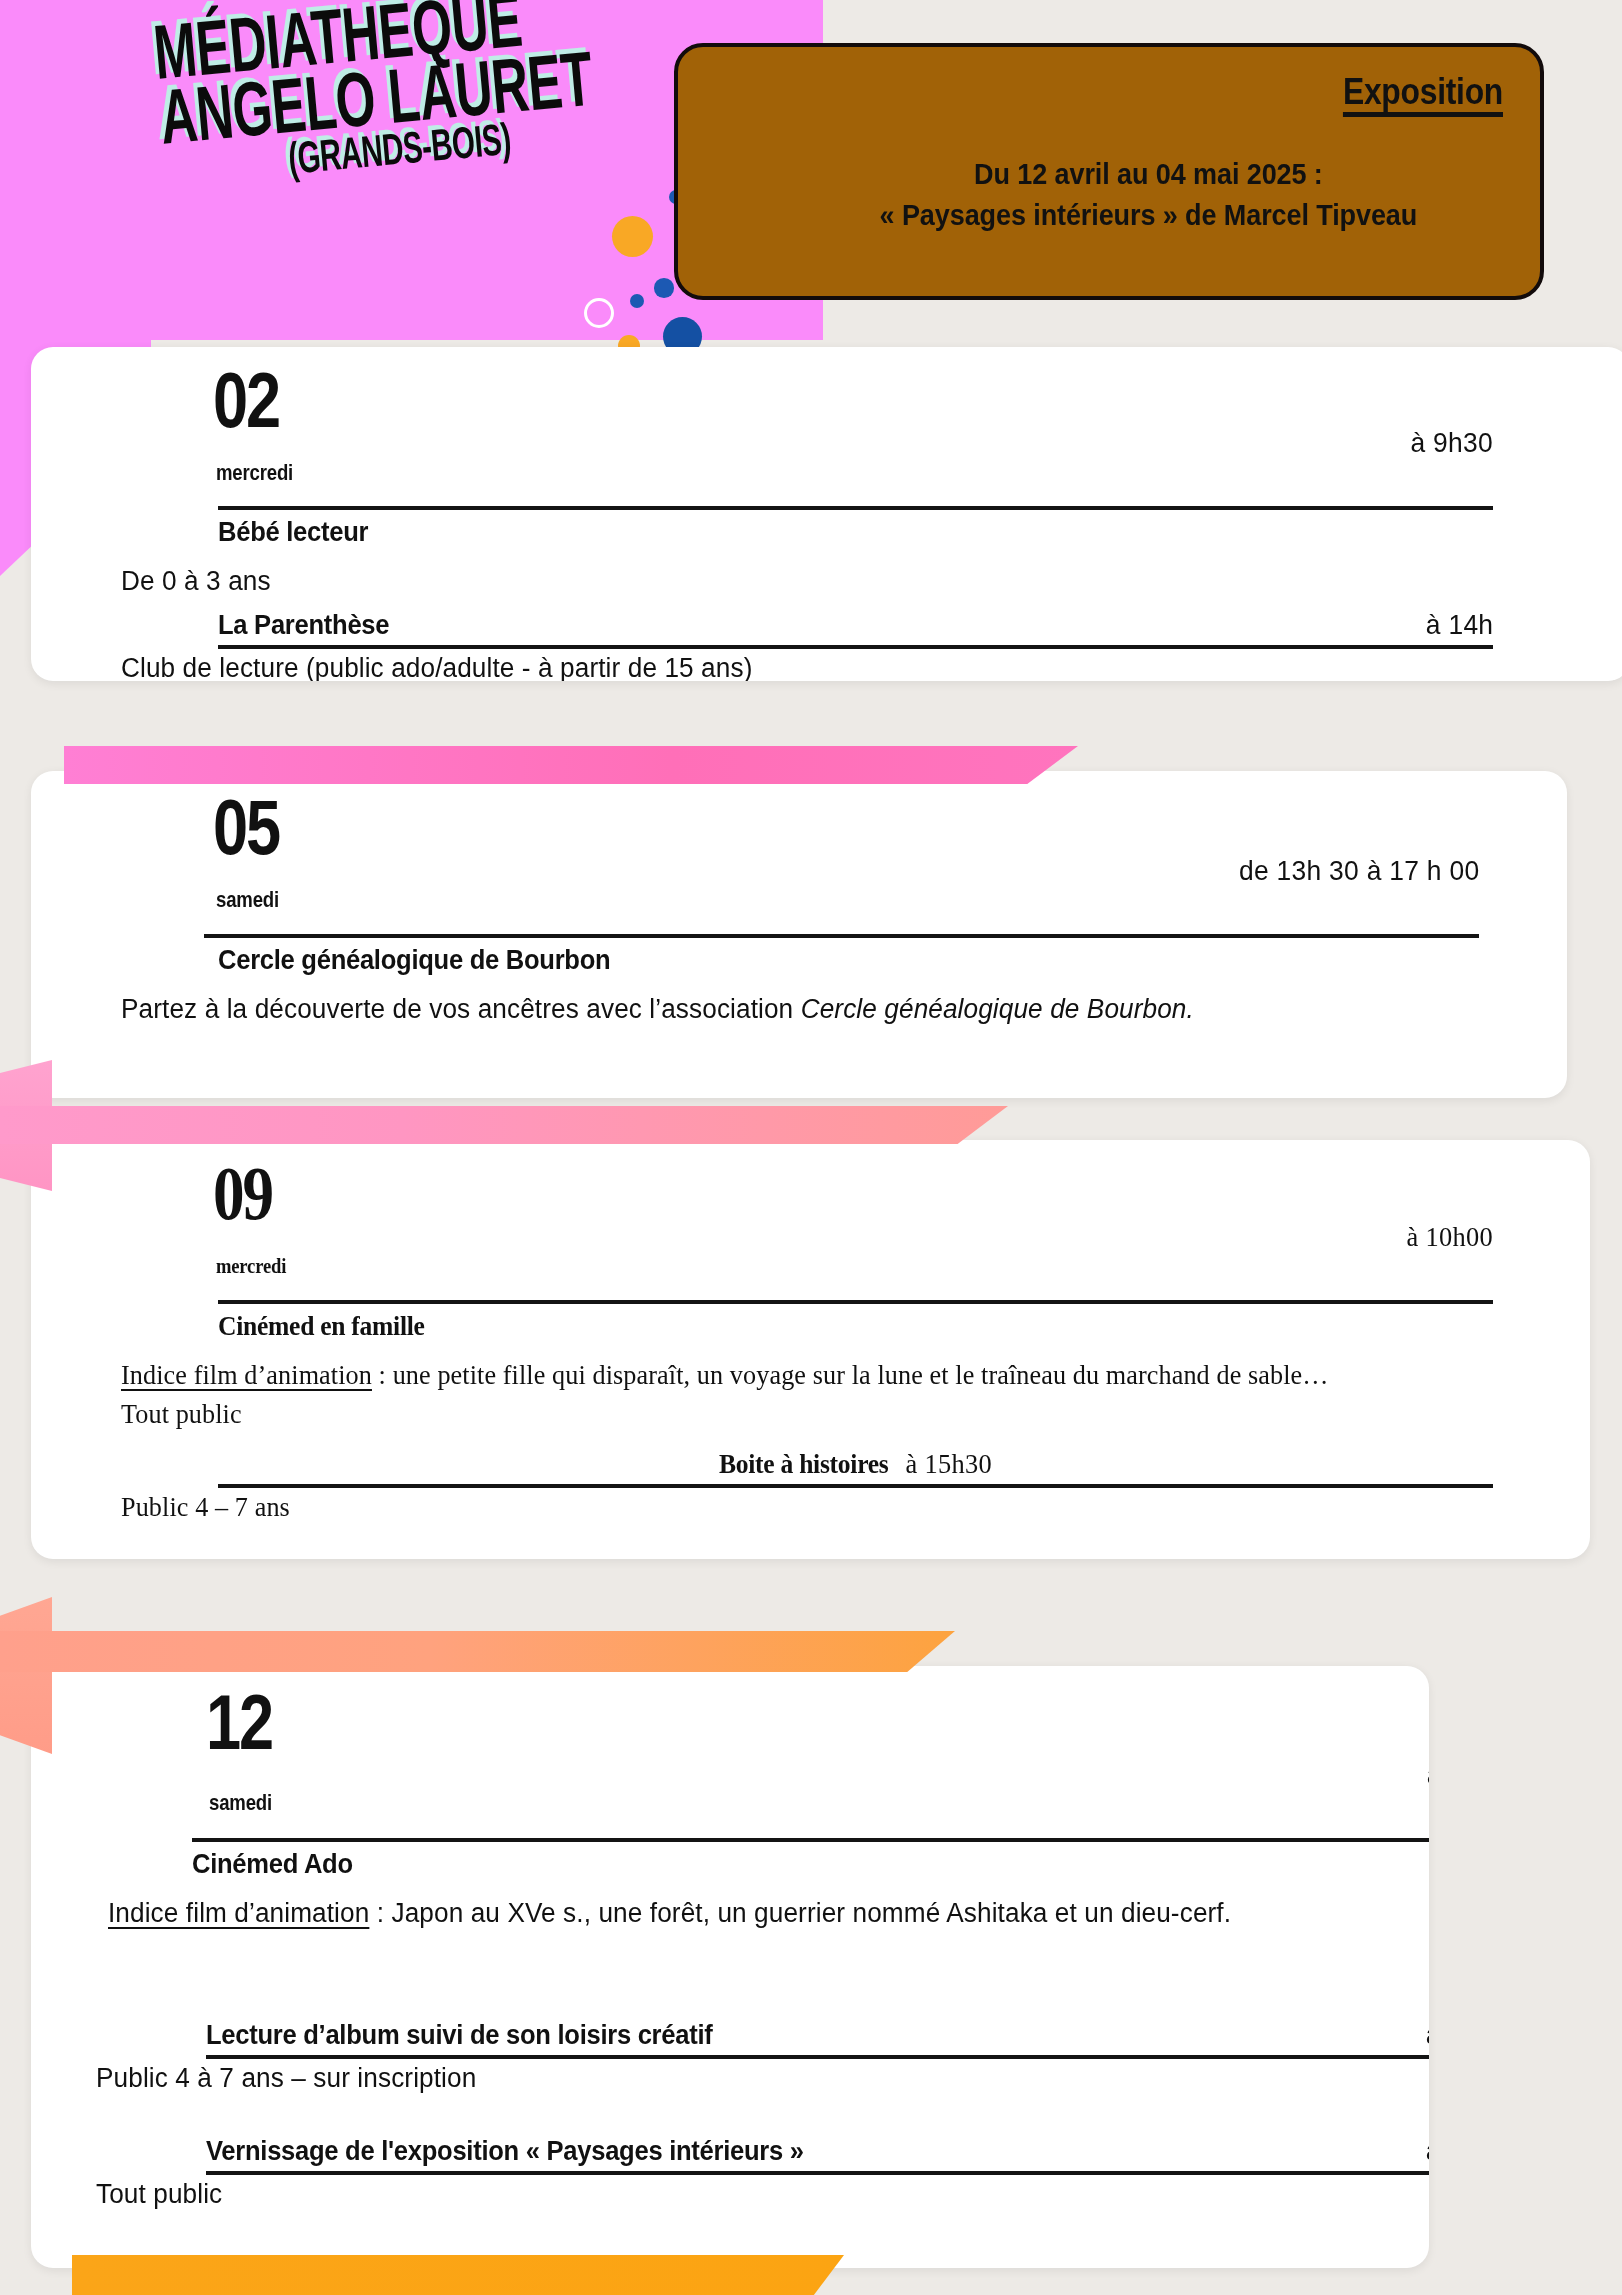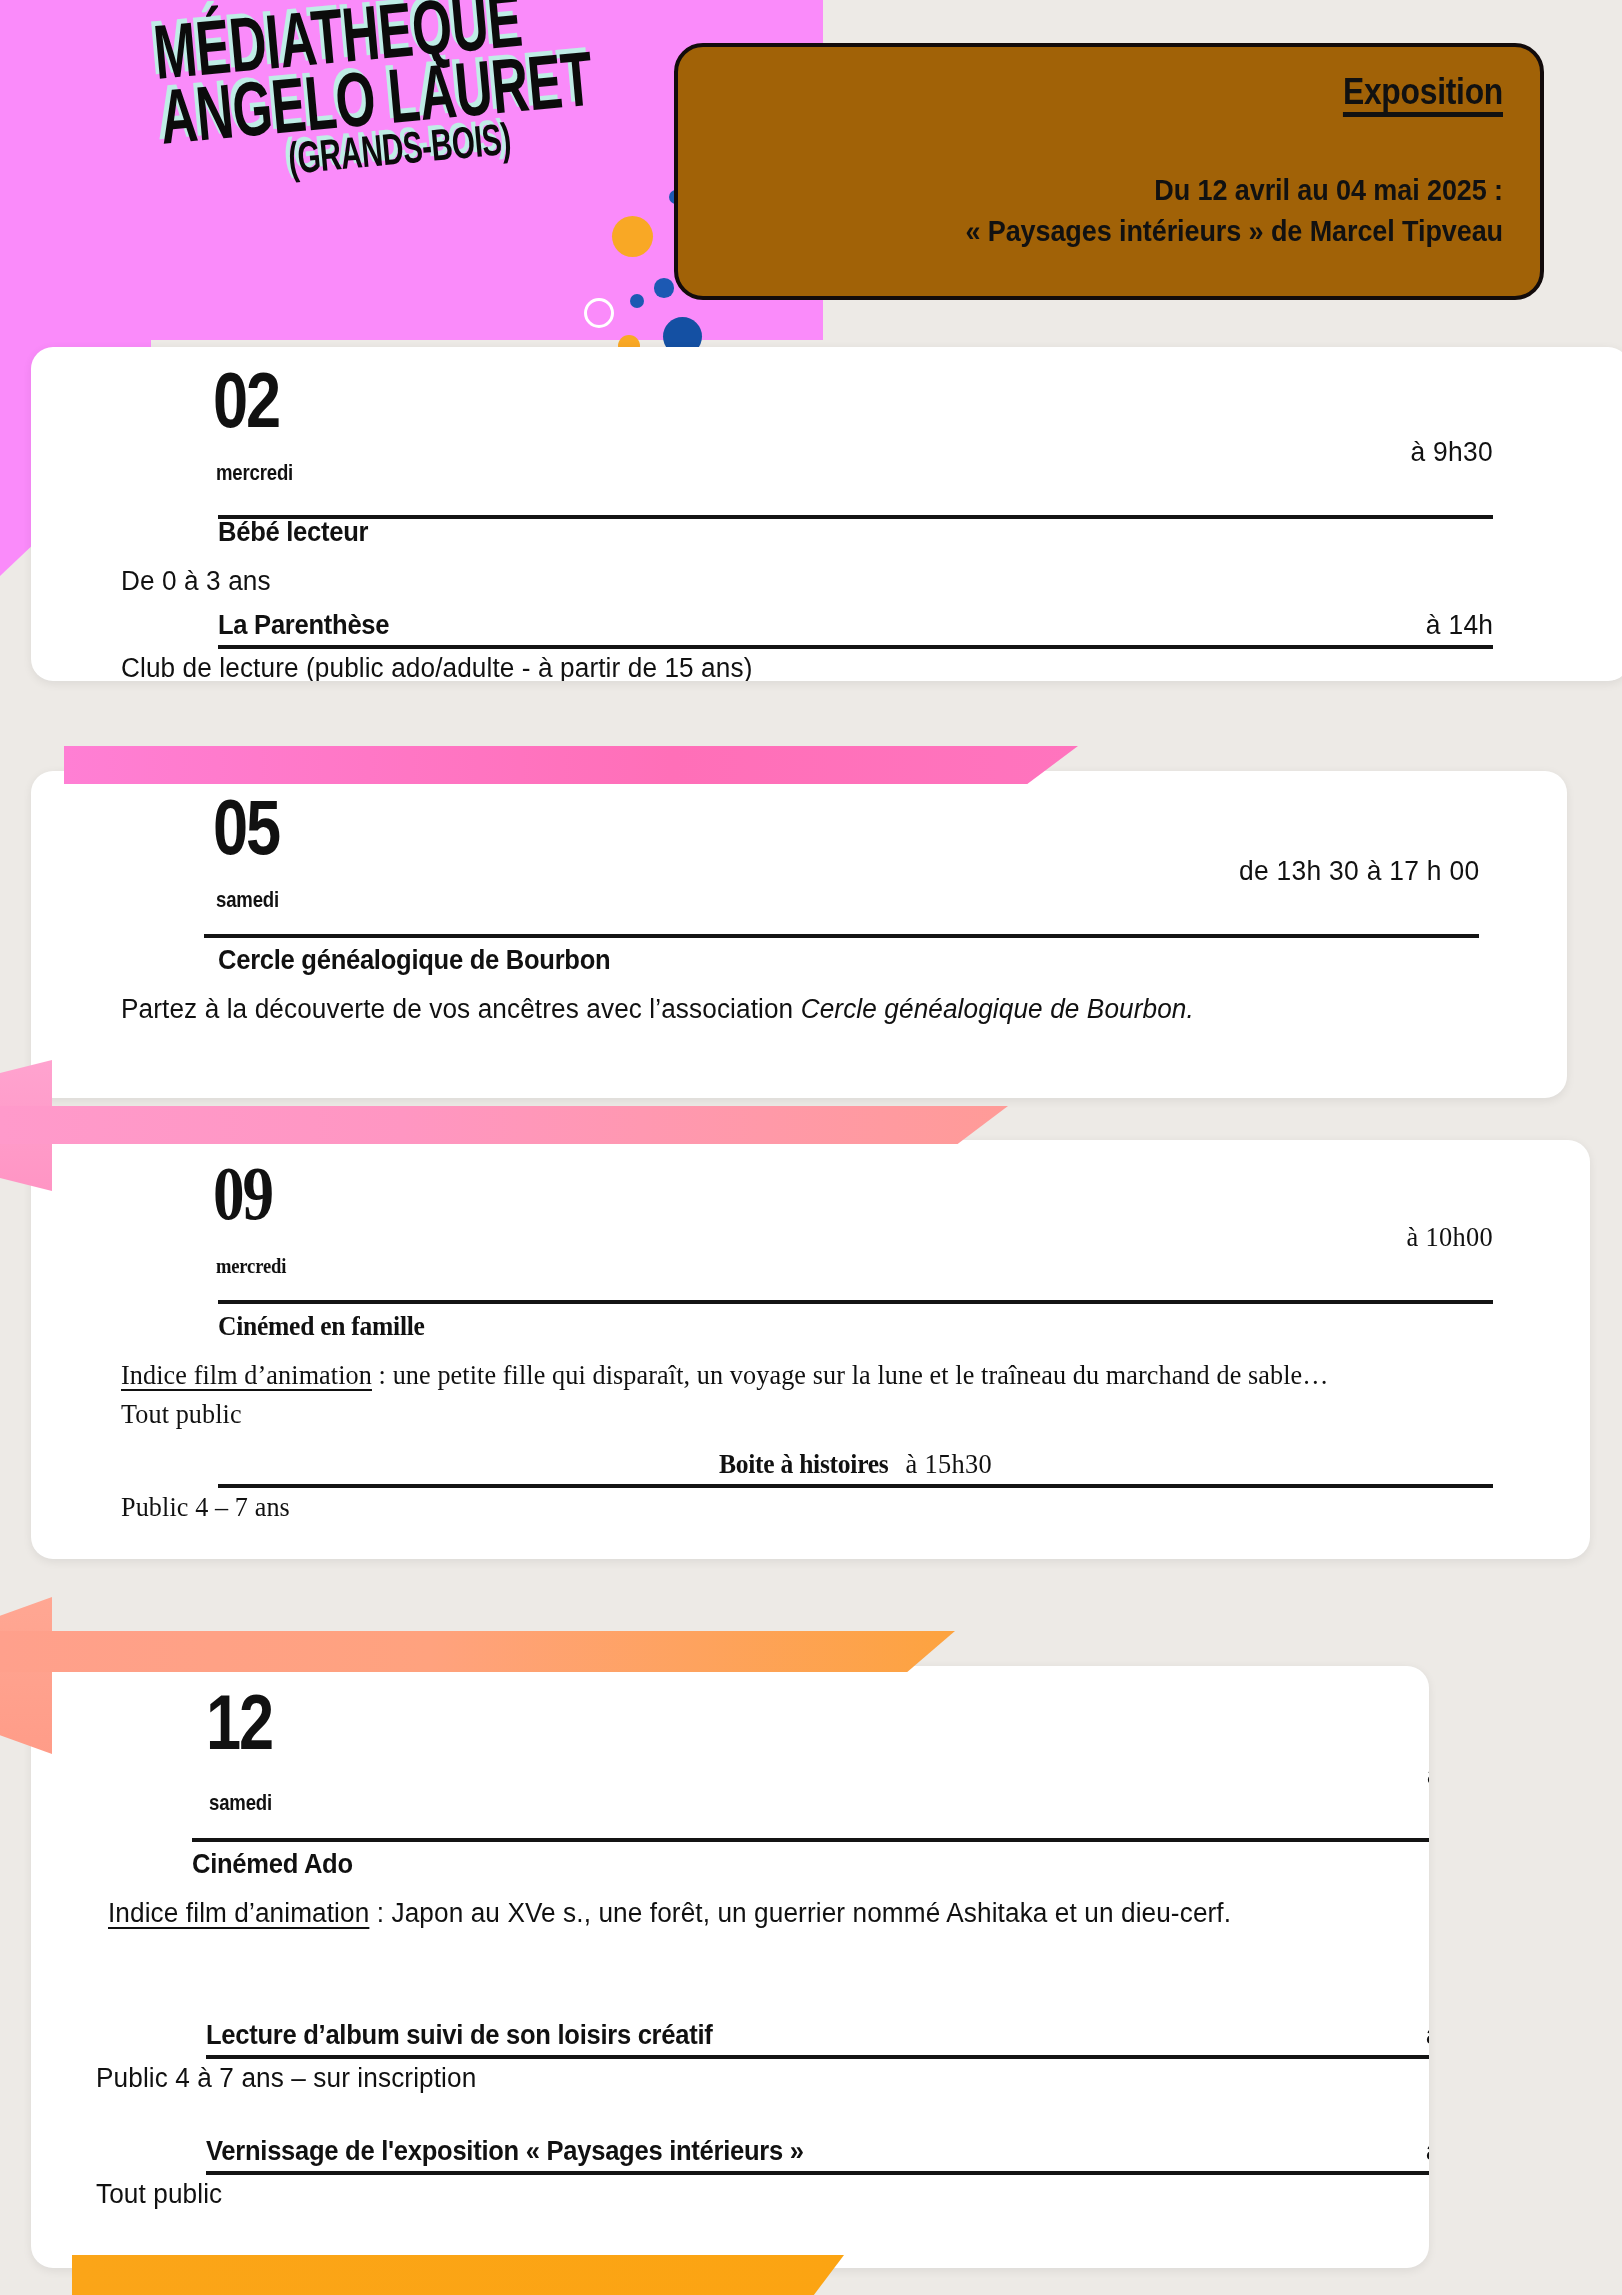--- a/index.html
+++ b/index.html
@@ -67,21 +67,21 @@
     text-align:right;
     font-size:37px;font-weight:bold;
     letter-spacing:-0.3px;
     text-decoration:underline;
     text-underline-offset:7.9px;
     text-decoration-thickness:4.6px;
     transform:scaleX(0.86);
     transform-origin:right top;
     white-space:nowrap;
   }
-  .expo-lines{margin-top:56px;text-align:right;}
+  .expo-lines{margin-top:40px;text-align:center;}
   .expo-line{
     font-size:30px;font-weight:bold;
     letter-spacing:-0.1px;
     line-height:1.38;
     transform:scaleX(0.90);
     transform-origin:right top;
     white-space:nowrap;
   }
 
   
@@ -208,21 +208,21 @@
       <div class="expo-line">Du 12 avril au 04 mai 2025 :</div>
       <div class="expo-line">« Paysages intérieurs » de Marcel Tipveau</div>
     </div>
   </div>
 </div>
 
 <div id="cards-root">
     <div class="card" style="left: 31px; top: 347px; width: 1559px; height: 334px; padding-left: 40px;">
       <div class="day-num" style="left: 182px; top: 21px;">02</div>
       <div class="day-name" style="left: 185px; top: 113px;">mercredi</div>
-      <div class="time-only-row" style="left: 187px; width: 1275px; top: 80px; height: 75px; margin-top: 9px;">
+      <div class="time-only-row" style="left: 187px; width: 1275px; top: 80px; height: 75px;">
         <span class="ev-time">à 9h30</span>
       </div>
       <div class="ev-title" style="position: absolute; left: 187px; top: 169px;">Bébé lecteur</div>
       <div class="ev-desc" style="left: 90px; top: 215px; width: 1387px;">De 0 à 3 ans</div>
       <div class="ev-row" style="left: 187px; width: 1275px; top: 255px; height: 39px;">
         <span class="ev-title">La Parenthèse</span>
         <span class="ev-time">à 14h</span>
       </div>
       <div class="ev-desc" style="left: 90px; top: 302px; width: 1387px;">Club de lecture (public ado/adulte - à partir de 15 ans)</div>
     </div>

